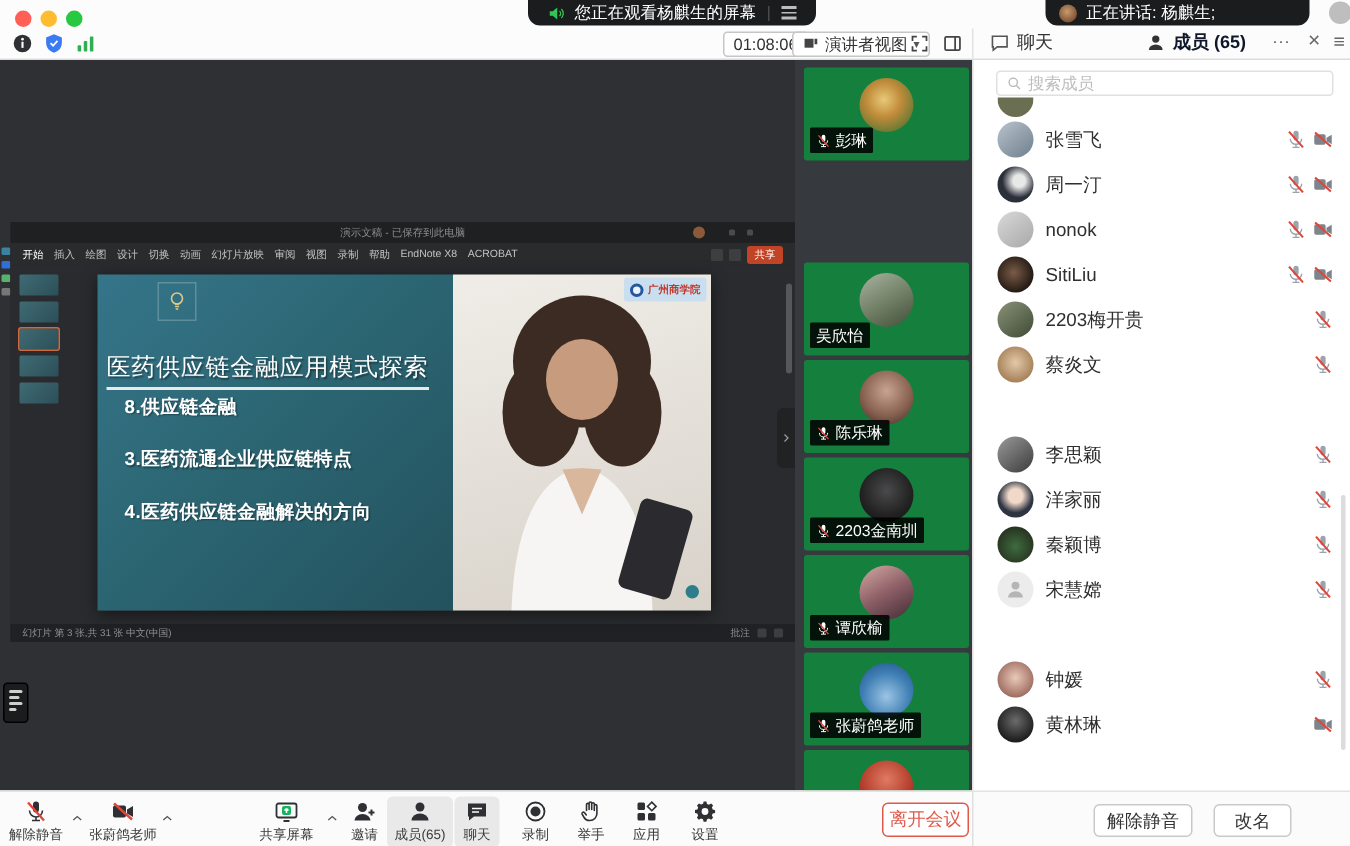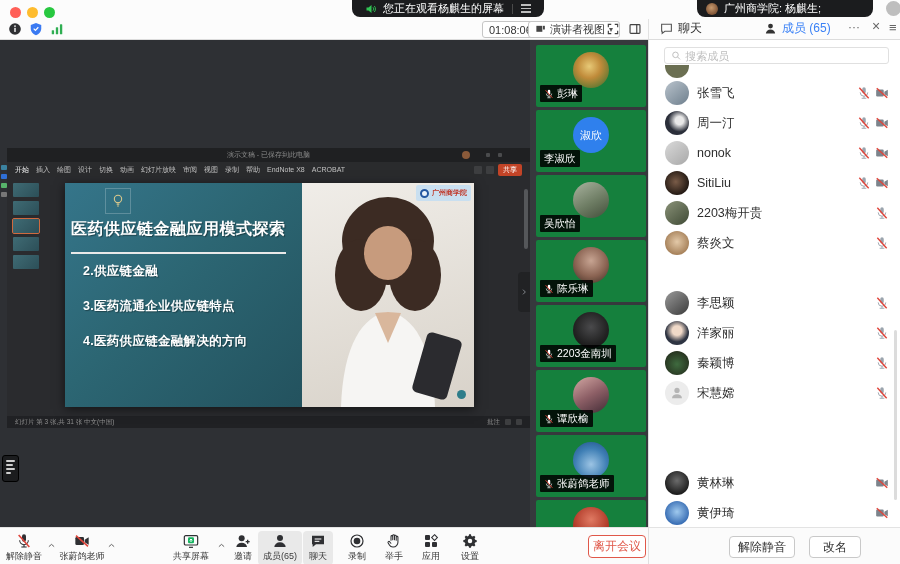--- a/index.html
+++ b/index.html
@@ -37,21 +37,21 @@
   .ppt-ribbon .rgrp{margin-left:auto;display:flex;align-items:center;gap:4px}
   .ppt-ribbon .sq{width:8px;height:8px;background:#3d3e40;border-radius:1px}
   .sharechip{background:#c24427;color:#fff;border-radius:2px;padding:1px 5px;font-size:7px}
   .ppt-body{position:relative;height:239px;background:#2a2b2e}
   .thumb{position:absolute;left:6px;width:26px;height:14px;background:linear-gradient(135deg,#3f6b74,#2c4f58);border-radius:1px}
   .thumb.cur{outline:1.5px solid #cf6a3f}
   .vsb{position:absolute;right:2px;top:12px;width:4px;height:60px;background:#55575a;border-radius:2px}
   .slide{position:absolute;left:58px;top:6px;width:409px;height:224px;display:flex;box-shadow:0 2px 10px rgba(0,0,0,.55)}
   .slide-left{width:237px;background:linear-gradient(135deg,#35758a 0%,#2c6673 45%,#23525e 100%);position:relative;color:#fff}
   .bulbbox{position:absolute;left:40px;top:5px;width:26px;height:26px;border:1px solid rgba(255,255,255,.22);display:flex;align-items:center;justify-content:center;color:#dcc98c}
-  .stitle{position:absolute;left:6px;top:36px;font-size:16px;font-weight:bold;letter-spacing:.5px;border-bottom:2px solid #e9e9e9;padding-bottom:12px;white-space:nowrap;text-shadow:1px 1px 1px rgba(0,0,0,.4)}
+  .stitle{position:absolute;left:6px;top:52px;font-size:16px;font-weight:normal;letter-spacing:.5px;border-bottom:2px solid #e9e9e9;padding-bottom:2px;white-space:nowrap;text-shadow:1px 1px 1px rgba(0,0,0,.4)}
   .sb{position:absolute;left:18px;font-size:12.5px;font-weight:bold;letter-spacing:.3px;white-space:nowrap;text-shadow:1px 1px 1px rgba(0,0,0,.35)}
   .slide-right{width:172px;background:linear-gradient(165deg,#f0ede8,#d8d2c9);position:relative;overflow:hidden}
   .logochip{position:absolute;right:3px;top:2px;height:16px;background:#c9dff0;border-radius:2px;display:flex;align-items:center;gap:3px;padding:0 4px;z-index:2}
   .logochip .emb{width:9px;height:9px;border-radius:50%;border:2px solid #2457a0;background:#eaf2fa}
   .logochip .ltxt{font-size:7px;font-weight:bold;color:#c0392b;white-space:nowrap}
   .pagedot{position:absolute;right:8px;bottom:8px;width:9px;height:9px;border-radius:50%;background:#2e7d8a;z-index:2}
   .ppt-status{height:12px;background:#202124;display:flex;align-items:center;gap:10px;padding:0 8px;font-size:6.5px;color:#8f8f8f;white-space:nowrap}
   .ppt-status .rgt{margin-left:auto;display:flex;align-items:center;gap:5px}
   .ppt-status .sq{width:6px;height:6px;background:#3d3e40;border-radius:1px}
   .mini{position:absolute;left:2px;top:415px;width:17px;height:27px;background:#1b1c1e;border:1px solid #000;border-radius:3px;display:flex;flex-direction:column;gap:2px;padding:4px 3px}
@@ -206,21 +206,21 @@
     <span class="sep"></span>
     <span class="burger">
         <i></i>
         <i></i>
         <i></i>
       </span>
   </div>
 
   <div class="pill" style="left:697px;width:176px">
     <span class="pill-av"></span>
-    <span>广州商学院: 杨麒生;</span>
+    <span>正在讲话: 杨麒生;</span>
   </div>
   <span class="corner-av"></span>
 
   <span class="tbic" style="left:8px">
       <svg width="14" height="14">
         <use href="#i-info"></use>
       </svg>
     </span>
   <span class="tbic" style="left:29px">
       <svg width="14" height="14">
@@ -254,21 +254,21 @@
       </svg>
     </span>
 
   <span class="vdiv"></span>
   <div class="tab" style="left:660px">
     <svg width="13" height="13" style="color:#555">
         <use href="#i-bubble"></use>
       </svg>
     <span>聊天</span>
   </div>
-  <div class="tab" style="left:764px;font-weight:normal;color:#3b82f6">
+  <div class="tab" style="left:764px;font-weight:bold;color:#0f172a">
     <svg width="13" height="13" style="color:#333">
         <use href="#i-person"></use>
       </svg>
     <span>成员 (65)</span>
   </div>
   <span class="hgly" style="left:848px">···</span>
   <span class="hgly" style="left:872px;font-size:14px;top:18px">×</span>
   <span class="hgly" style="left:889px;font-size:13px">≡</span>
 </div>
 
@@ -316,21 +316,21 @@
       <span class="vsb"></span>
 
       <div class="slide">
         <div class="slide-left">
           <span class="bulbbox">
               <svg width="16" height="16">
                 <use href="#i-bulb"></use>
               </svg>
             </span>
           <span class="stitle">医药供应链金融应用模式探索</span>
-          <span class="sb" style="top:80px">2.供应链金融</span>
+          <span class="sb" style="top:80px">8.供应链金融</span>
           <span class="sb" style="top:115px">3.医药流通企业供应链特点</span>
           <span class="sb" style="top:150px">4.医药供应链金融解决的方向</span>
         </div>
         <div class="slide-right">
           <div class="logochip">
             <span class="emb"></span>
             <span class="ltxt">广州商学院</span>
           </div>
           <svg viewBox="0 0 170 224" width="172" height="224">
             <ellipse cx="85" cy="58" rx="46" ry="44" fill="#3c2b23"></ellipse>
@@ -372,28 +372,20 @@
 <div class="strip">
   <div class="tile" style="top:5px">
     <span class="tav" style="background:radial-gradient(circle at 45% 40%,#e7c977 0%,#c08b3a 40%,#6b7a33 75%,#3c4a22 100%)"></span>
     <span class="chip">
       <svg width="10" height="10" style="color:#fff">
           <use href="#i-mic-off"></use>
         </svg>
       <span>彭琳</span>
     </span>
   </div>
-  <div class="tile" style="top:70px">
-    <span class="tav" style="background:#2f80ed">
-        <span>淑欣</span>
-      </span>
-    <span class="chip">
-      <span>李淑欣</span>
-    </span>
-  </div>
   <div class="tile" style="top:135px">
     <span class="tav" style="background:linear-gradient(150deg,#aab4a0 0%,#6e7d64 55%,#424e3a 100%)"></span>
     <span class="chip">
       <span>吴欣怡</span>
     </span>
   </div>
   <div class="tile" style="top:200px">
     <span class="tav" style="background:radial-gradient(circle at 50% 38%,#c7a492 0%,#8a6352 55%,#3a2c24 100%)"></span>
     <span class="chip">
       <svg width="10" height="10" style="color:#fff">
@@ -552,38 +544,38 @@
           <use href="#i-person"></use>
         </svg>
       </span>
     <span class="mname">宋慧嫦</span>
     <span class="ric p2">
         <svg width="14" height="14">
           <use href="#i-mic-off"></use>
         </svg>
       </span>
   </div>
+  <div class="mrow" style="top:398px">
+    <span class="av" style="background:radial-gradient(circle at 50% 45%,#e9c9b8,#9c6b5e 75%)"></span>
+    <span class="mname">钟媛</span>
+    <span class="ric p2">
+        <svg width="14" height="14">
+          <use href="#i-mic-off"></use>
+        </svg>
+      </span>
+  </div>
   <div class="mrow" style="top:428px">
     <span class="av" style="background:radial-gradient(circle at 50% 40%,#6b6b6b,#1f1f1f 70%)"></span>
     <span class="mname">黄林琳</span>
     <span class="ric cam p2">
         <svg width="14" height="14">
           <use href="#i-cam-off"></use>
         </svg>
       </span>
   </div>
-  <div class="mrow" style="top:458px">
-    <span class="av" style="background:radial-gradient(circle at 50% 45%,#9fc9ee,#3a6fb5 70%)"></span>
-    <span class="mname">黄伊琦</span>
-    <span class="ric cam p2">
-        <svg width="14" height="14">
-          <use href="#i-cam-off"></use>
-        </svg>
-      </span>
-  </div>
   <span class="pscroll"></span>
 </div>
 
 <div class="pfoot">
   <button class="fbtn" style="left:80px;width:66px">解除静音</button>
   <button class="fbtn" style="left:160px;width:52px">改名</button>
 </div>
 
 <div class="bbar">
   <div class="bitem" style="left:2px;width:44px">

